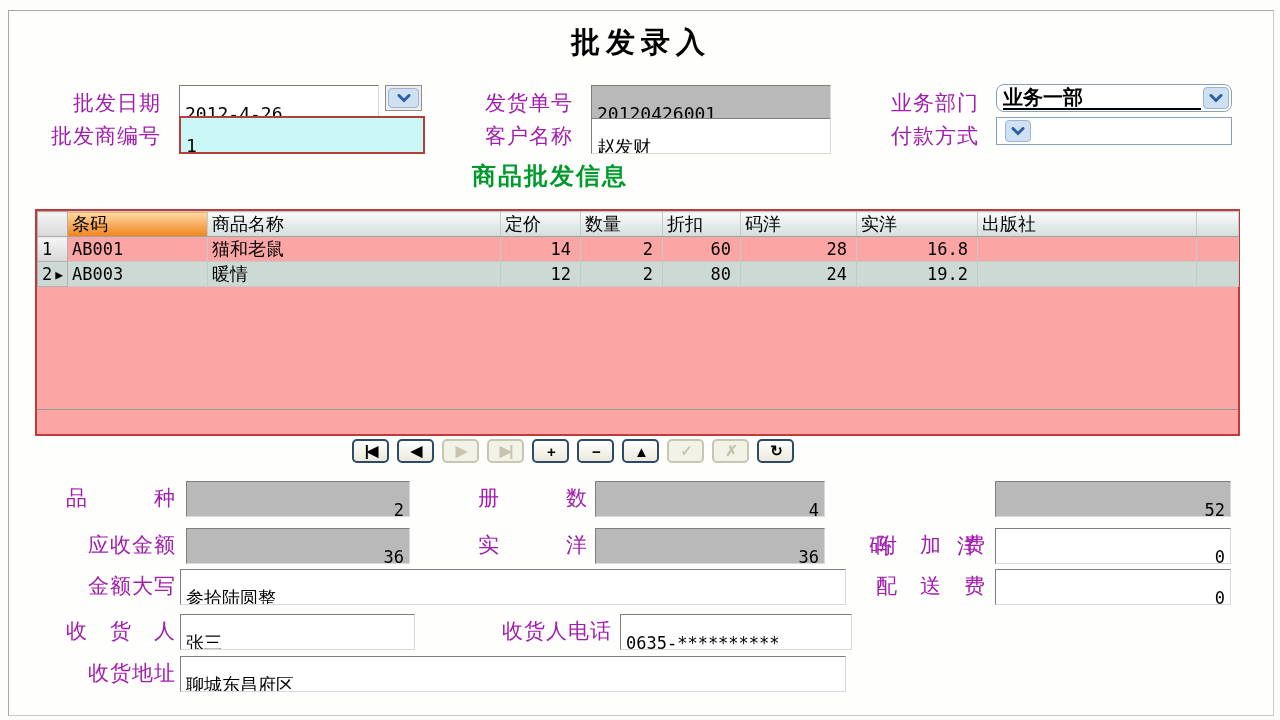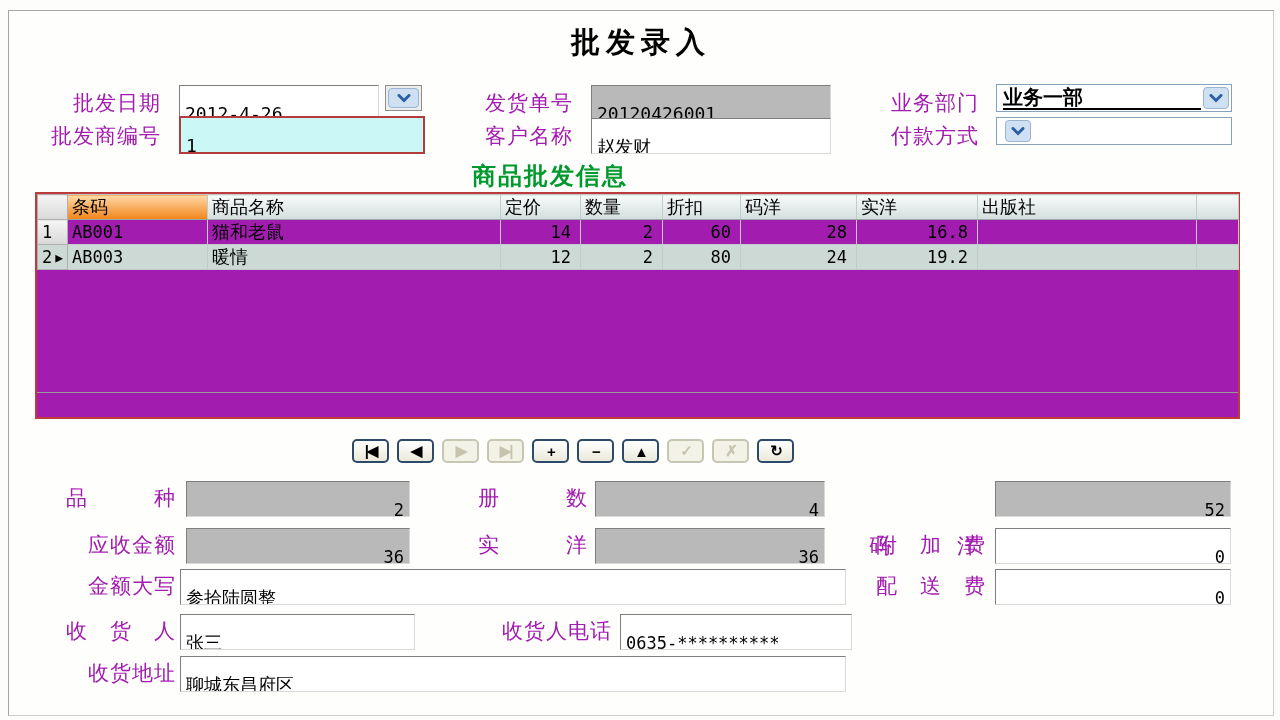--- a/index.html
+++ b/index.html
@@ -29,22 +29,22 @@
   .combo { position:absolute; width:236px; height:28px; background:#fff;
            border:1px solid #86a1bd; display:flex; align-items:center; padding:0 2px 0 6px; }
   .combo-text { flex:1; font-size:20px; font-weight:bold; border-bottom:2px solid #000;
                 line-height:22px; white-space:pre; overflow:hidden; }
   .combo-btn { width:26px; height:22px; margin-left:2px; border-radius:4px; background:#cfe0f2;
                border:1px solid #9bb4cf; display:flex; align-items:center; justify-content:center; }
 
   #section-title { position:absolute; left:430px; top:160px; width:240px; text-align:center;
                    font-size:24px; font-weight:bold; color:#00992e; letter-spacing:2px; }
 
-  #grid { position:absolute; left:35px; top:192px; width:1205px; height:227px;
-          border:2px solid #bd3b3b; background:#a21caf; }
+  #grid { position:absolute; left:35px; top:209px; width:1205px; height:227px;
+          border:2px solid #bd3b3b; background:#fca5a5; }
   #grid table { border-collapse:collapse; table-layout:fixed; width:1201px; }
   #grid th, #grid td { border:1px solid #c3cbca; overflow:hidden; white-space:pre;
                        font-weight:normal; }
   #grid th { height:22px; font-size:18px; text-align:left; padding:0 4px;
              background:linear-gradient(#f8fbfa,#d2dedd); border-bottom:1px solid #9aa5a4; }
   #grid th.sel, #grid td.sel { background:linear-gradient(#f5f5f5,#d8d8d8);
              border-color:#b0b0b0; }
   #grid th.orange { background:linear-gradient(#ffd9a6,#f08419); }
   #grid td { height:23px; font-size:17px; padding:0 4px;
              font-family:"DejaVu Sans Mono","Liberation Mono",monospace; }
@@ -80,21 +80,21 @@
       <svg class="chev" width="14" height="9" viewBox="0 0 14 9">
           <path d="M2 1.5 L7 6.5 L12 1.5" stroke="#2b5fa3" stroke-width="3" fill="none" stroke-linecap="round"></path>
         </svg>
     </span>
   </div>
 
   <div class="lbl" style="right:700px; top:78px;">发货单号</div>
   <div class="inp ro val-font" style="left:582px; top:74px; width:240px; height:26px;">20120426001</div>
 
   <div class="lbl" style="right:294px; top:78px;">业务部门</div>
-  <div class="combo" style="left:987px; top:73px;">
+  <div class="combo" style="left:987px; top:73px;border-radius:8px;">
     <span class="combo-text">业务一部</span>
     <span class="combo-btn">
       <svg class="chev" width="14" height="9" viewBox="0 0 14 9">
           <path d="M2 1.5 L7 6.5 L12 1.5" stroke="#2b5fa3" stroke-width="3" fill="none" stroke-linecap="round"></path>
         </svg>
     </span>
   </div>
 
   <div class="lbl" style="right:1112px; top:111px;">批发商编号</div>
   <div class="inp cyan val-font" style="left:170px; top:105px; width:246px; height:29px;">1</div>

